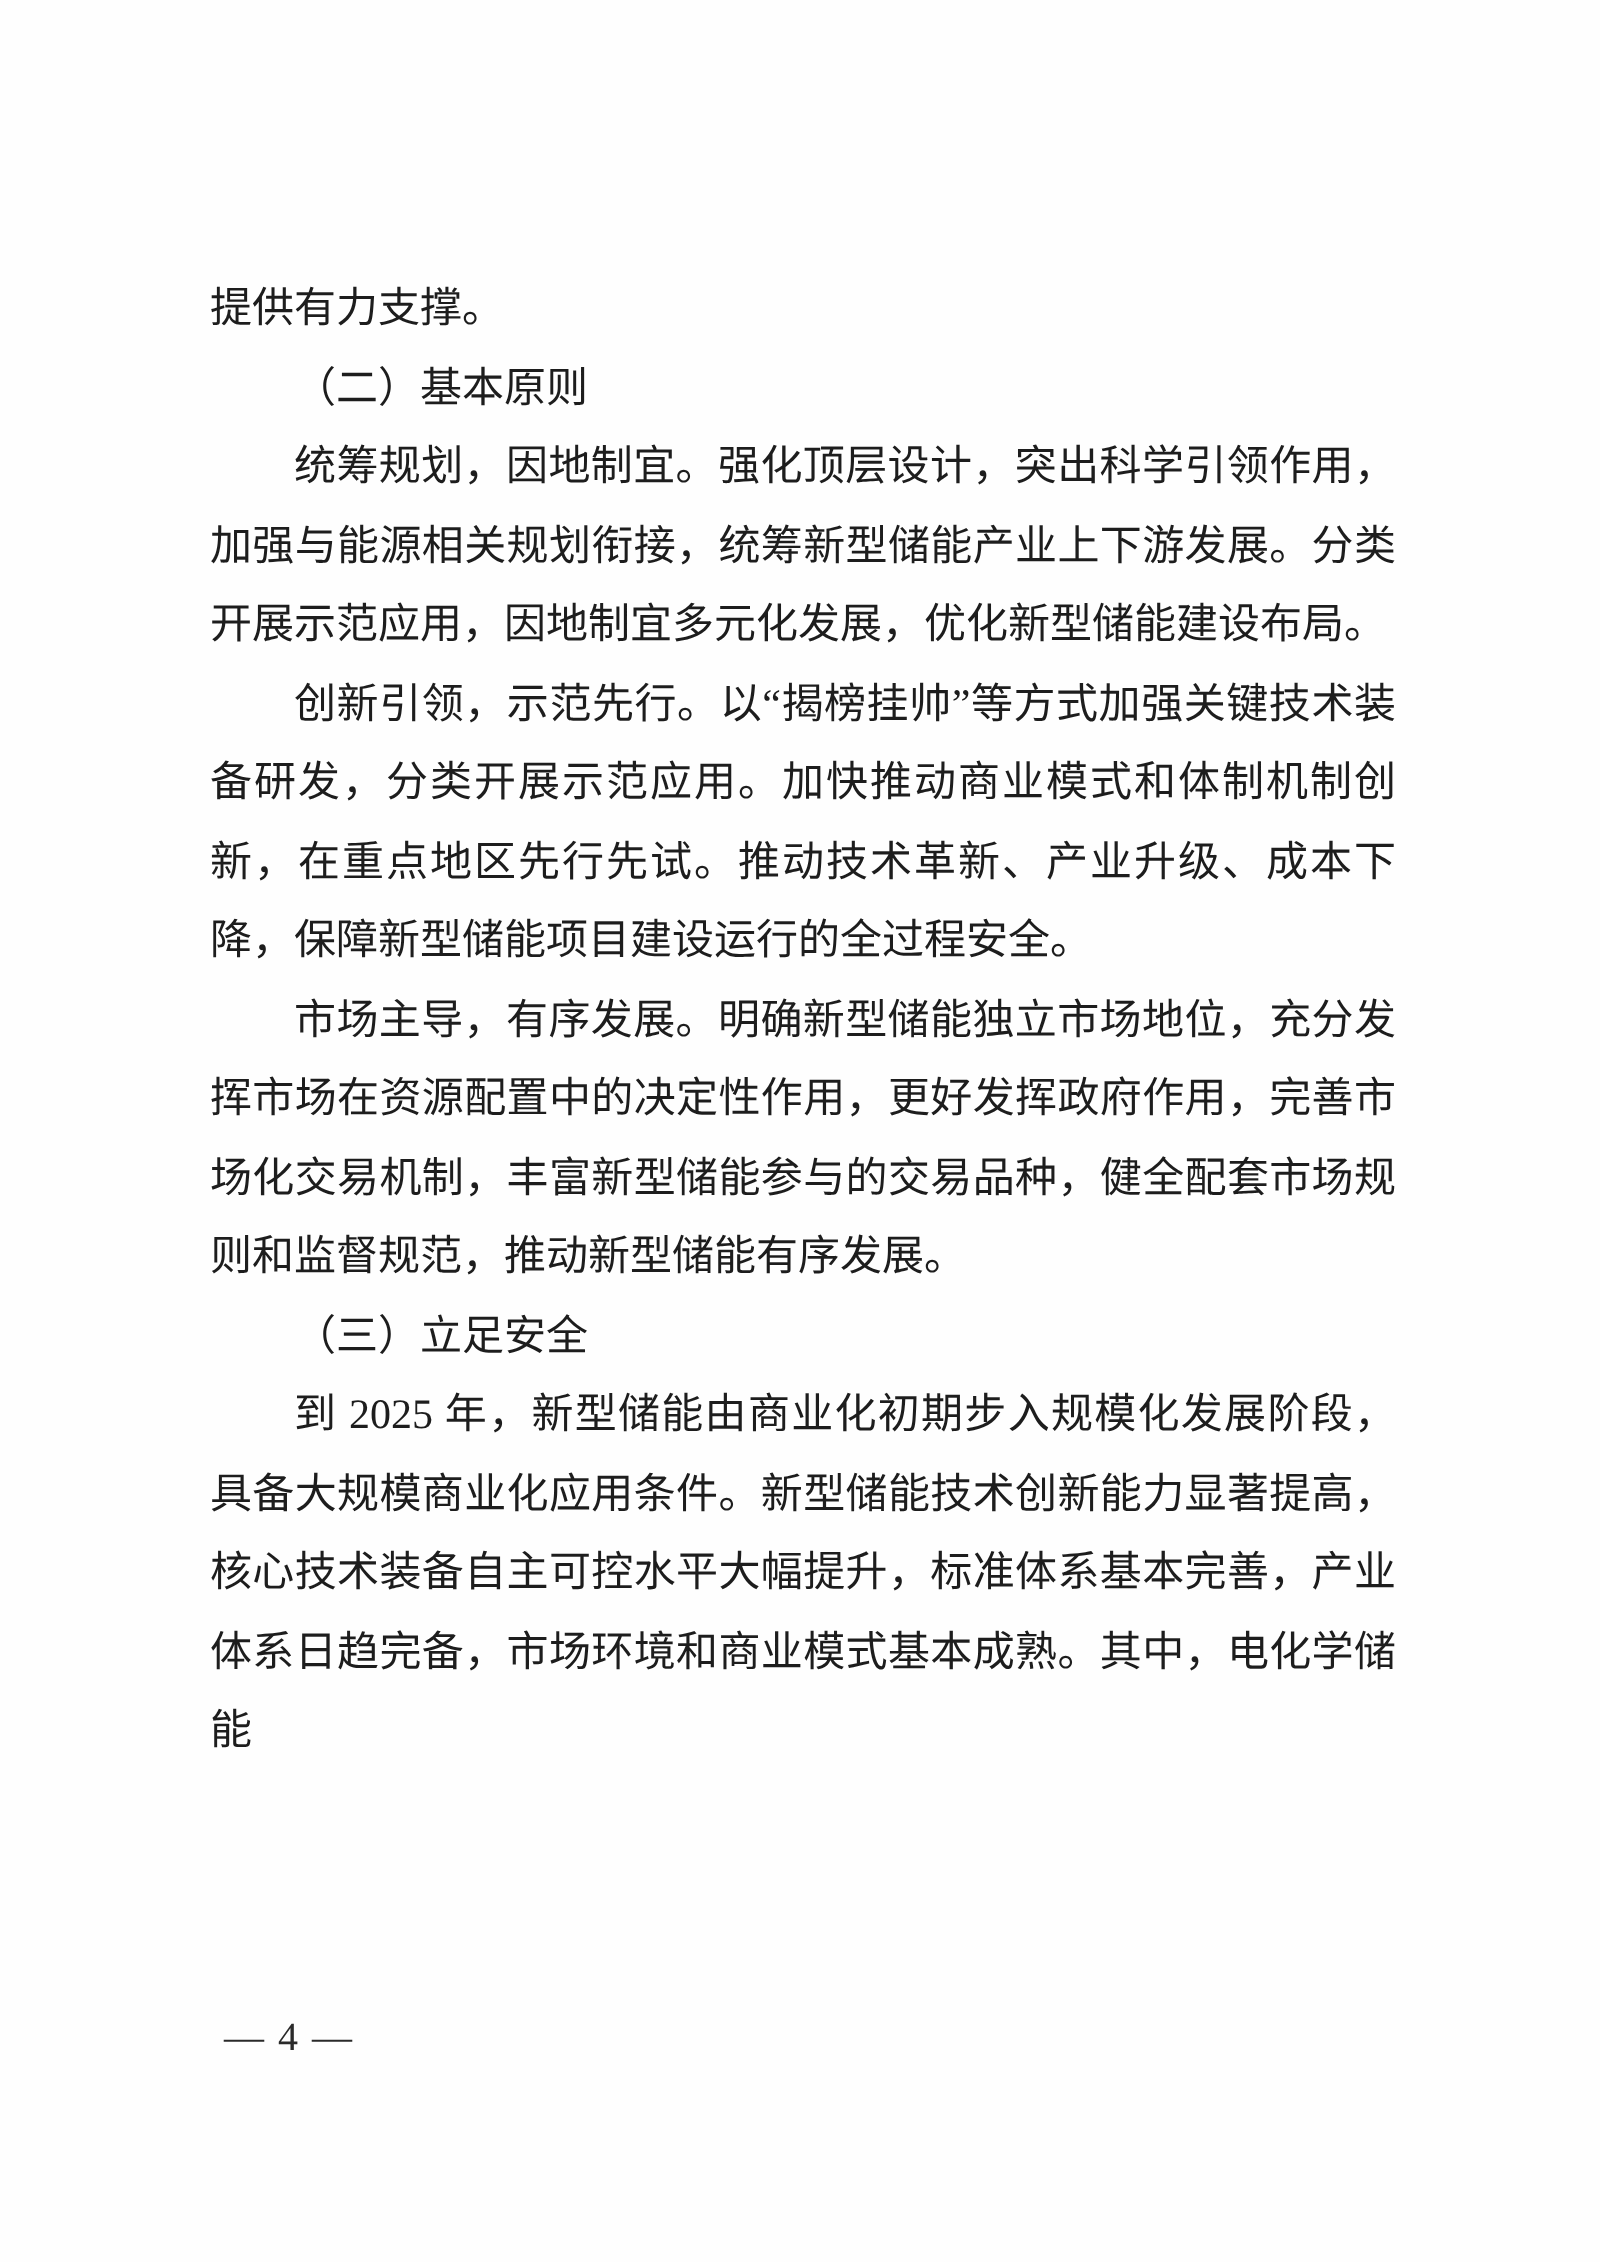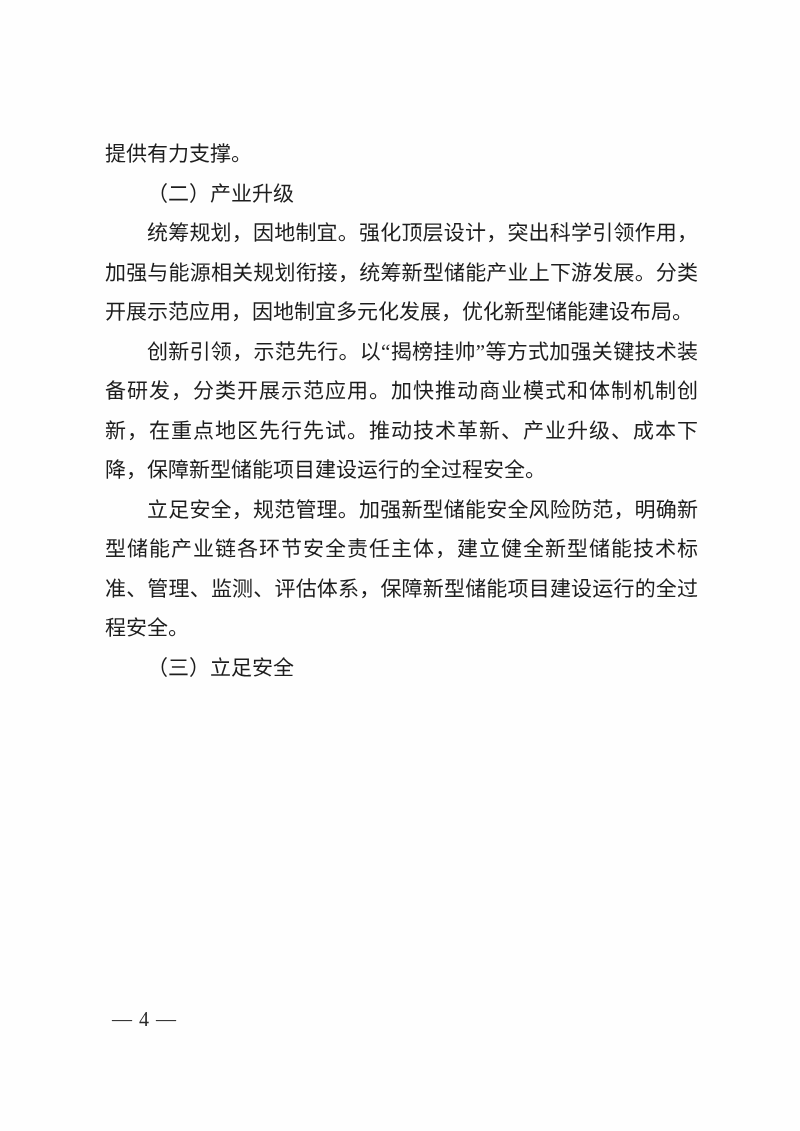--- a/index.html
+++ b/index.html
@@ -52,28 +52,29 @@
   }
 </style>
 </head>
 <body>
 
 <div class="page">
 
   <div class="text-block">
     <p class="no-indent">提供有力支撑。</p>
 
-    <p class="section-heading">（二）产业升级</p>
+    <p class="section-heading">（二）基本原则</p>
 
     <p>统筹规划，因地制宜。强化顶层设计，突出科学引领作用，加强与能源相关规划衔接，统筹新型储能产业上下游发展。分类开展示范应用，因地制宜多元化发展，优化新型储能建设布局。</p>
 
     <p>创新引领，示范先行。以“揭榜挂帅”等方式加强关键技术装备研发，分类开展示范应用。加快推动商业模式和体制机制创新，在重点地区先行先试。推动技术革新、产业升级、成本下降，保障新型储能项目建设运行的全过程安全。</p>
 
+    <p>市场主导，有序发展。明确新型储能独立市场地位，充分发挥市场在资源配置中的决定性作用，更好发挥政府作用，完善市场化交易机制，丰富新型储能参与的交易品种，健全配套市场规则和监督规范，推动新型储能有序发展。</p>
 
-    <p>立足安全，规范管理。加强新型储能安全风险防范，明确新型储能产业链各环节安全责任主体，建立健全新型储能技术标准、管理、监测、评估体系，保障新型储能项目建设运行的全过程安全。</p>
 
     <p class="section-heading">（三）立足安全</p>
 
+    <p>到 2025 年，新型储能由商业化初期步入规模化发展阶段，具备大规模商业化应用条件。新型储能技术创新能力显著提高，核心技术装备自主可控水平大幅提升，标准体系基本完善，产业体系日趋完备，市场环境和商业模式基本成熟。其中，电化学储能</p>
   </div>
 
   <div class="page-footer">— 4 —</div>
 
 </div>
 
 </body></html>

